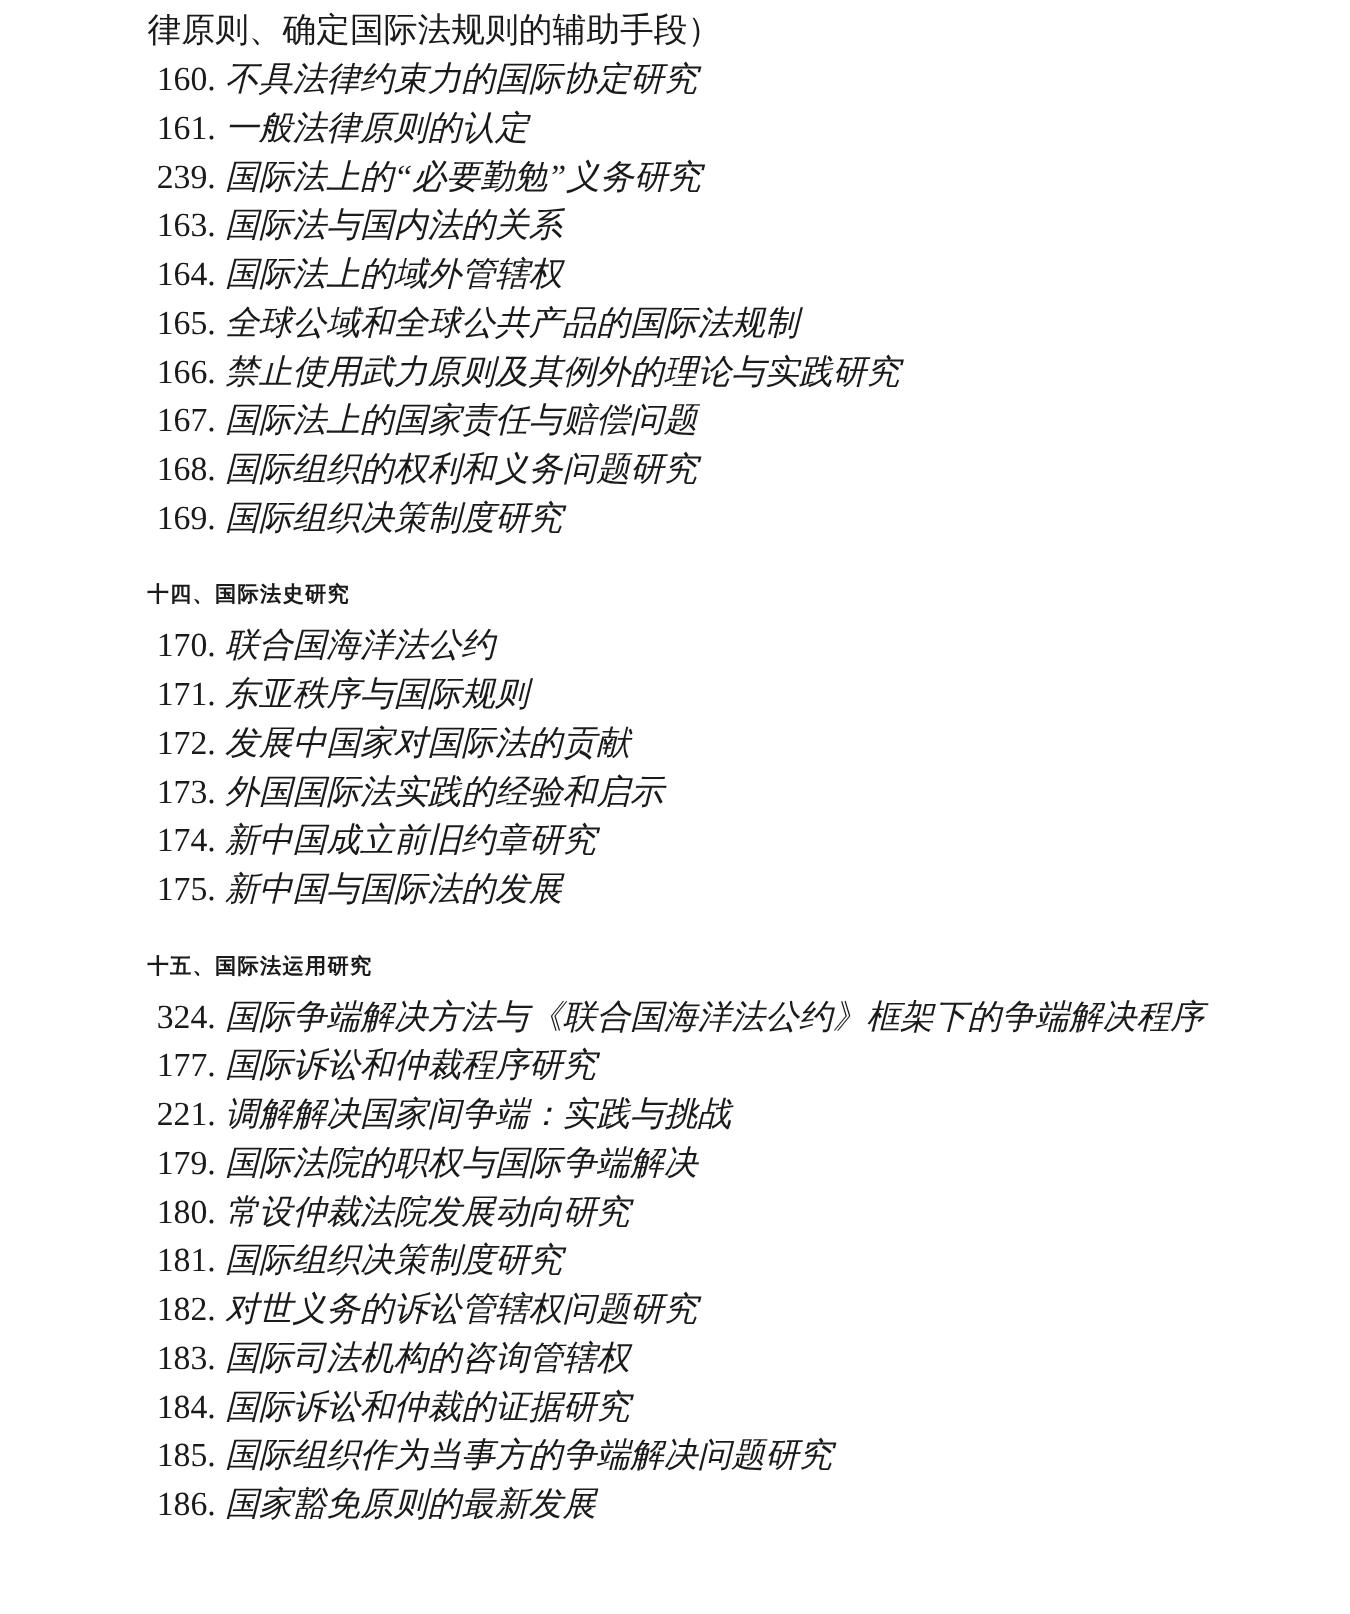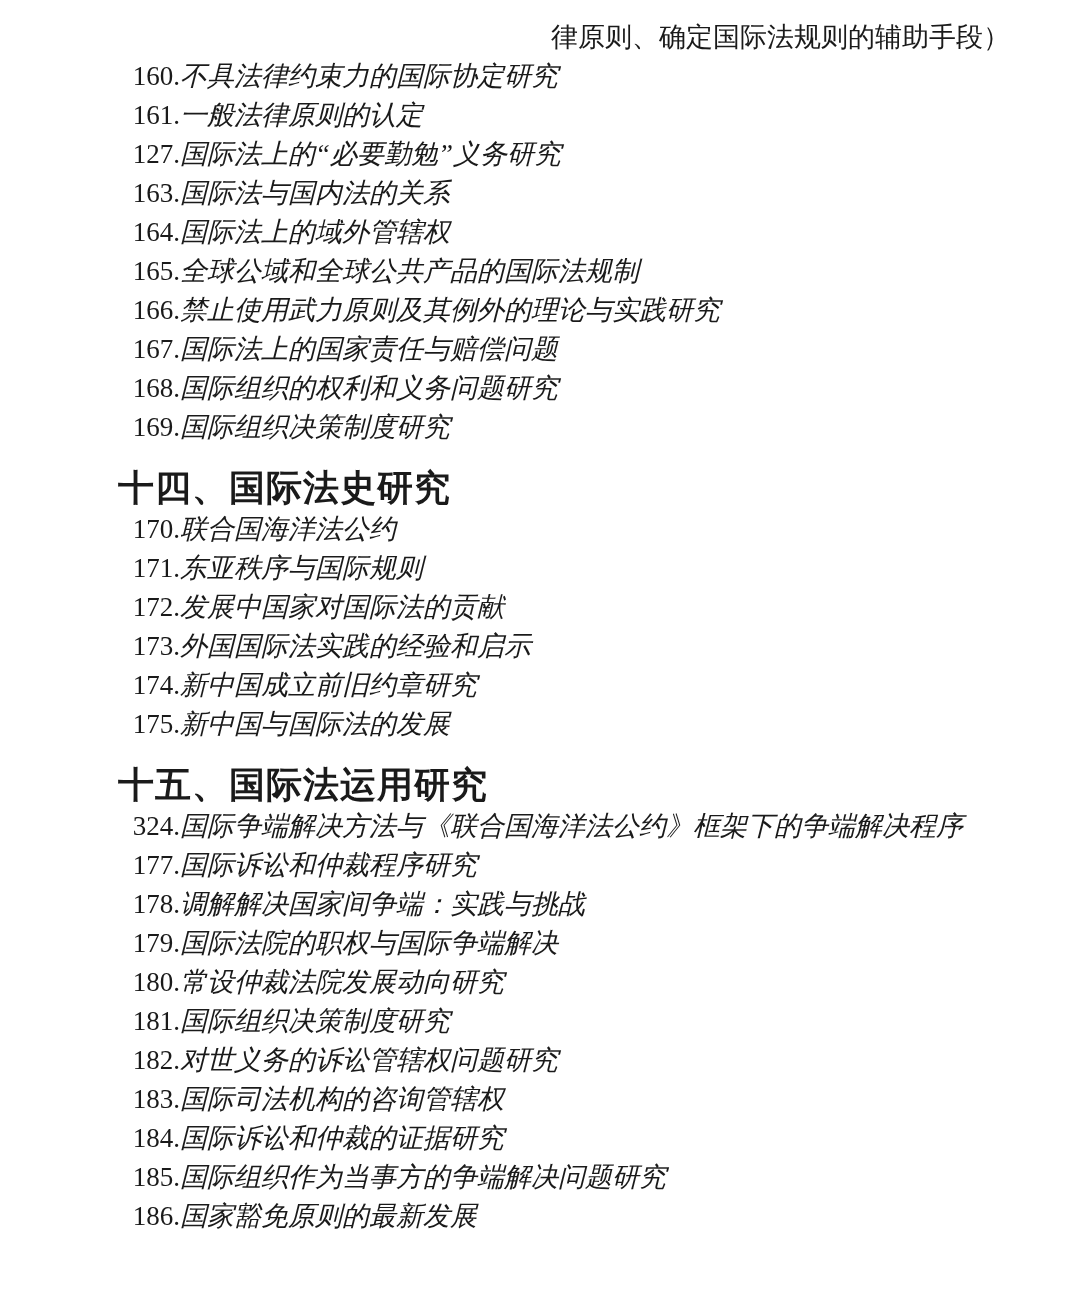--- a/index.html
+++ b/index.html
@@ -17,43 +17,42 @@
     width: 1080px;
     min-height: 1291px;
     box-sizing: border-box;
     padding: 0 70px 0 118px;
     position: relative;
   }
   .cont-line {
     font-size: 27px;
     line-height: 39px;
     margin: 0 0 0 0;
-    padding-top: 18px;
+    padding-top: 5px;
     text-indent: 0;
-    text-align: right;
   }
   .item {
     display: flex;
     align-items: flex-start;
     font-size: 27px;
     line-height: 39px;
     margin: 0;
   }
   .item .num {
     min-width: 62px;
-    text-align: right;
+    text-align: center;
     flex: 0 0 auto;
     white-space: nowrap;
   }
   .item .txt {
     flex: 1 1 auto;
     font-style: italic;
   }
   .section-head {
-    font-size: 36px;
+    font-size: 17px;
     line-height: 39px;
     font-weight: bold;
     font-family: "Liberation Serif", "DejaVu Serif", serif;
     letter-spacing: 1px;
     margin: 0;
     padding-top: 22px;
     padding-bottom: 2px;
   }
 </style>
 </head>
@@ -66,21 +65,21 @@
   <div>
     <div class="item">
       <span class="num">160.</span>
       <span class="txt">不具法律约束力的国际协定研究</span>
     </div>
     <div class="item">
       <span class="num">161.</span>
       <span class="txt">一般法律原则的认定</span>
     </div>
     <div class="item">
-      <span class="num">127.</span>
+      <span class="num">239.</span>
       <span class="txt">国际法上的“必要勤勉”义务研究</span>
     </div>
     <div class="item">
       <span class="num">163.</span>
       <span class="txt">国际法与国内法的关系</span>
     </div>
     <div class="item">
       <span class="num">164.</span>
       <span class="txt">国际法上的域外管辖权</span>
     </div>
@@ -138,21 +137,21 @@
     <p class="section-head">十五、国际法运用研究</p>
     <div class="item">
       <span class="num">324.</span>
       <span class="txt">国际争端解决方法与《联合国海洋法公约》框架下的争端解决程序</span>
     </div>
     <div class="item">
       <span class="num">177.</span>
       <span class="txt">国际诉讼和仲裁程序研究</span>
     </div>
     <div class="item">
-      <span class="num">178.</span>
+      <span class="num">221.</span>
       <span class="txt">调解解决国家间争端：实践与挑战</span>
     </div>
     <div class="item">
       <span class="num">179.</span>
       <span class="txt">国际法院的职权与国际争端解决</span>
     </div>
     <div class="item">
       <span class="num">180.</span>
       <span class="txt">常设仲裁法院发展动向研究</span>
     </div>

